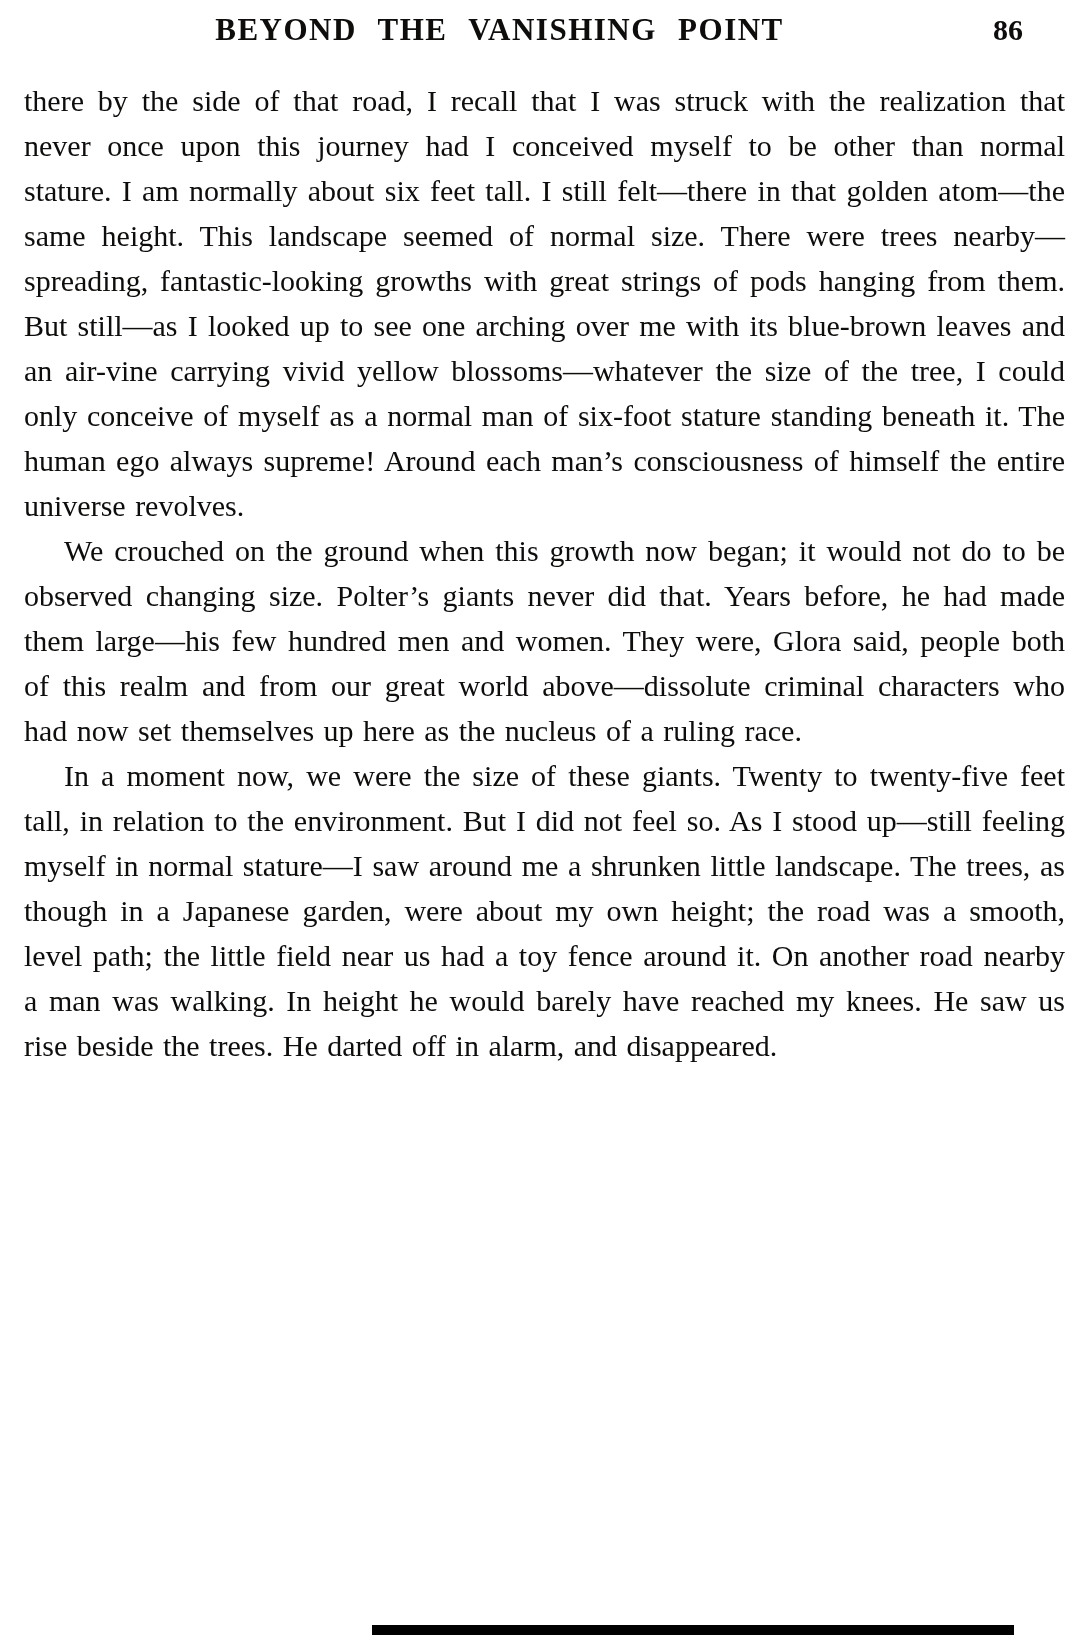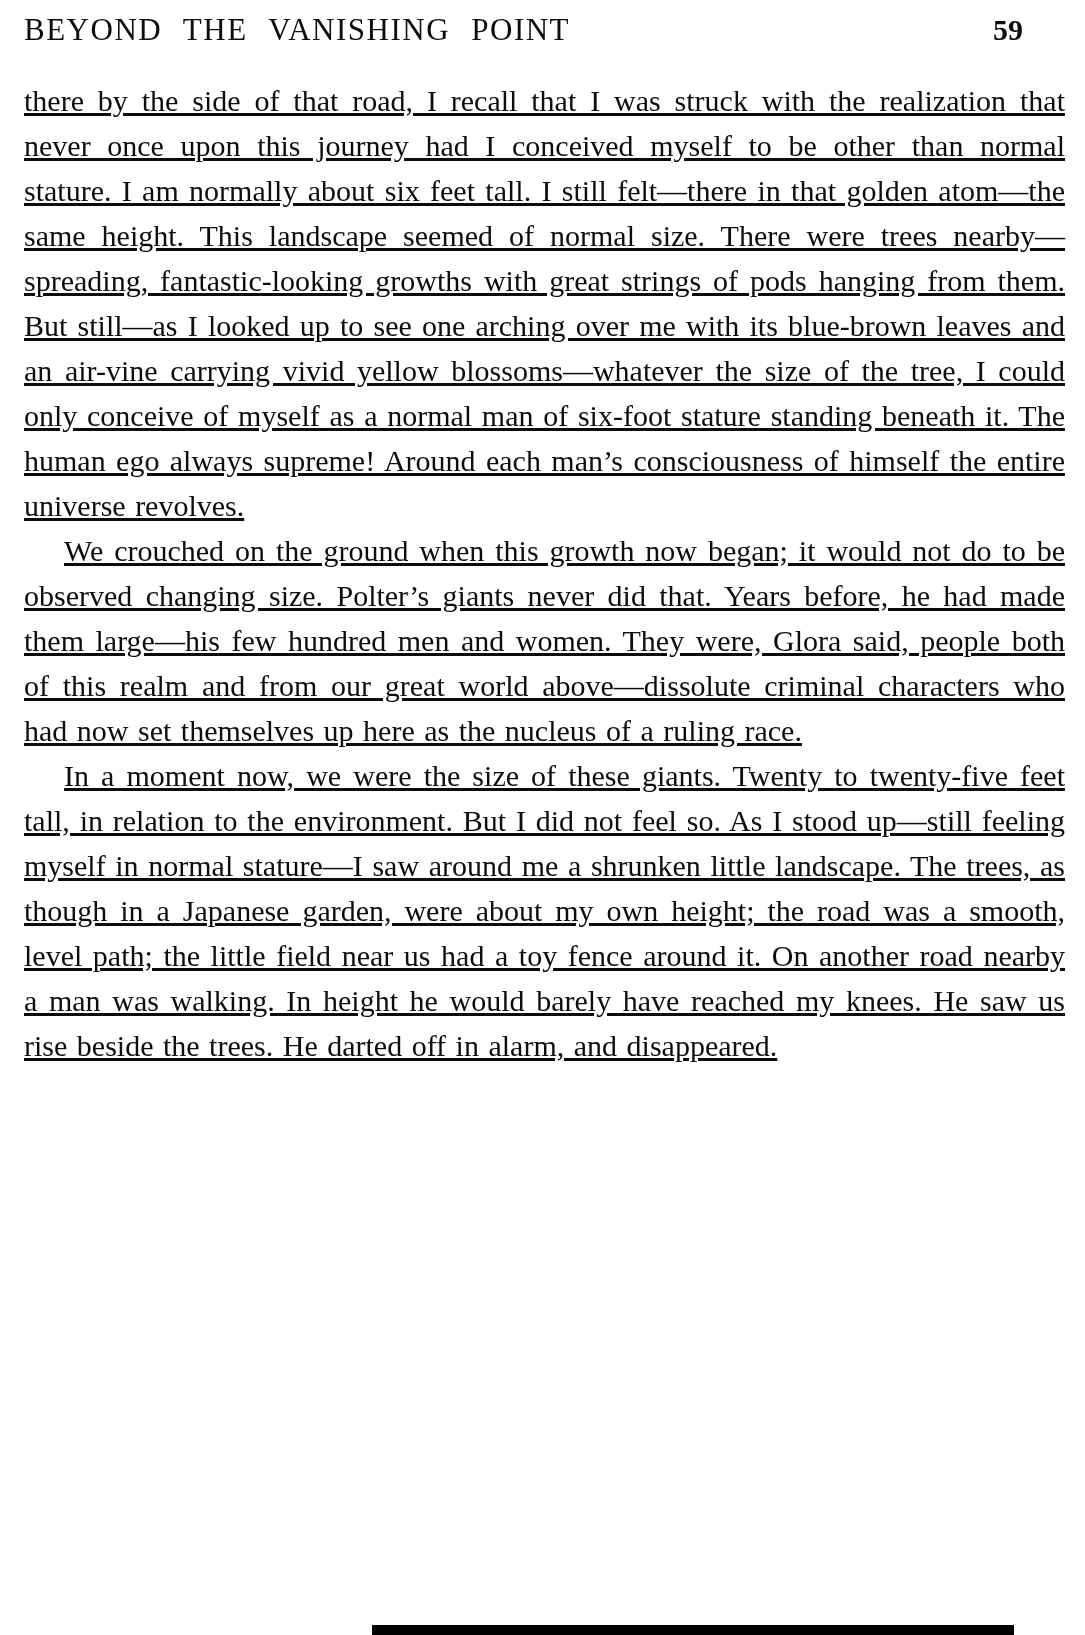--- a/index.html
+++ b/index.html
@@ -24,64 +24,64 @@
   }
   .page-header {
     position: relative;
     height: 52px;
     margin-bottom: 14px;
   }
   .page-title {
     position: absolute;
     left: 0;
     right: 90px;
+    text-align: center;
     font-size: 31px;
-    font-weight: normal;
+    font-weight: bold;
     letter-spacing: 1.5px;
     word-spacing: 12px;
     white-space: nowrap;
   }
   .page-number {
     position: absolute;
     right: 42px;
     top: 1px;
     font-size: 30px;
     font-weight: bold;
   }
   .body-text {
     font-size: 30px;
     line-height: 45px;
     text-align: justify;
     word-spacing: 2px;
   }
   .body-text p {
     margin: 0;
     padding: 0;
-    text-decoration: underline;
   }
   .body-text p.indent {
     text-indent: 40px;
   }
   .scan-artifact-bar {
     position: absolute;
     bottom: 0;
     left: 372px;
     width: 642px;
     height: 10px;
     background: #000000;
   }
 </style>
 </head>
 <body>
 
 <div class="page">
 
   <div class="page-header">
     <div class="page-title">BEYOND THE VANISHING POINT</div>
-    <div class="page-number">59</div>
+    <div class="page-number">86</div>
   </div>
 
   <div class="body-text">
     <p>there by the side of that road, I recall that I was struck with the realization that never once upon this journey had I conceived myself to be other than normal stature. I am normally about six feet tall. I still felt—there in that golden atom—the same height. This landscape seemed of normal size. There were trees nearby—spreading, fantastic-looking growths with great strings of pods hanging from them. But still—as I looked up to see one arching over me with its blue-brown leaves and an air-vine carrying vivid yellow blossoms—whatever the size of the tree, I could only conceive of myself as a normal man of six-foot stature standing beneath it. The human ego always supreme! Around each man’s consciousness of himself the entire universe revolves.</p>
     <p class="indent">We crouched on the ground when this growth now began; it would not do to be observed changing size. Polter’s giants never did that. Years before, he had made them large—his few hundred men and women. They were, Glora said, people both of this realm and from our great world above—dissolute criminal characters who had now set themselves up here as the nucleus of a ruling race.</p>
     <p class="indent">In a moment now, we were the size of these giants. Twenty to twenty-five feet tall, in relation to the environment. But I did not feel so. As I stood up—still feeling myself in normal stature—I saw around me a shrunken little landscape. The trees, as though in a Japanese garden, were about my own height; the road was a smooth, level path; the little field near us had a toy fence around it. On another road nearby a man was walking. In height he would barely have reached my knees. He saw us rise beside the trees. He darted off in alarm, and disappeared.</p>
   </div>
 
   <div class="scan-artifact-bar"></div>
 

